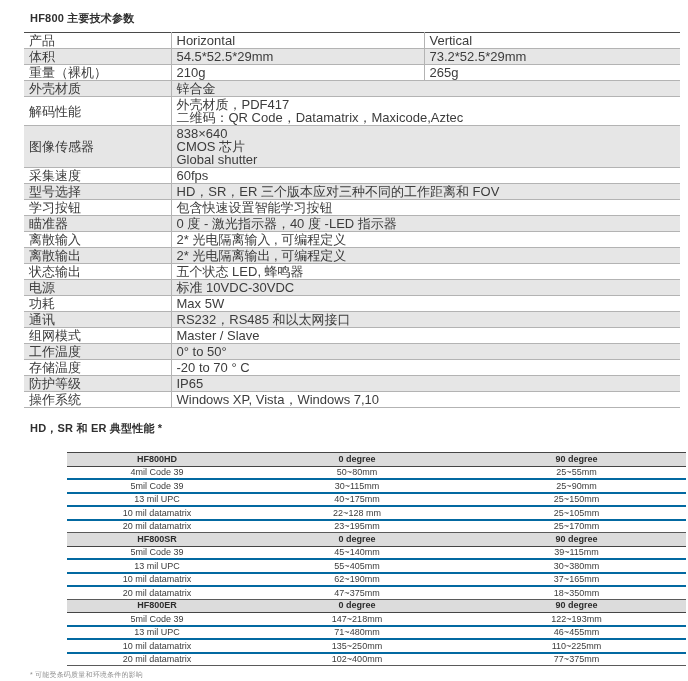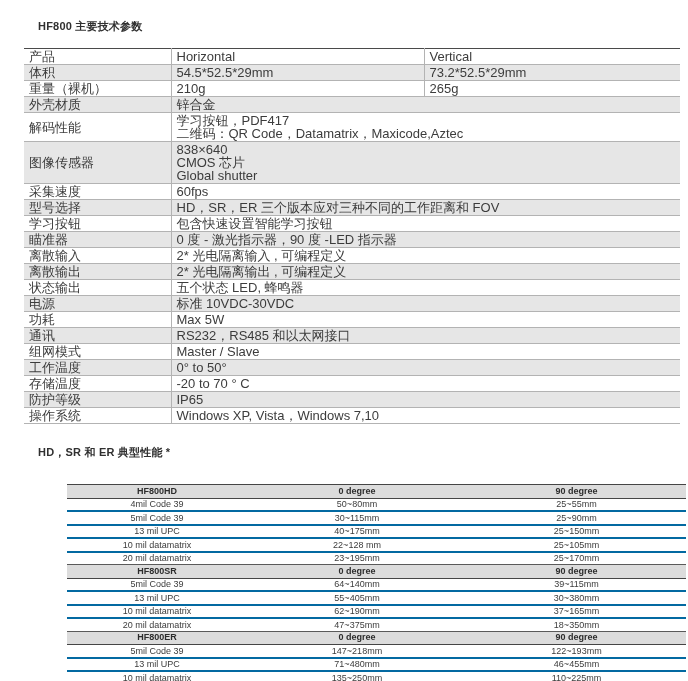--- a/index.html
+++ b/index.html
@@ -13,21 +13,21 @@
     position: relative;
     width: 688px;
     height: 681px;
     background: #ffffff;
     overflow: hidden;
   }
   .doc-title {
     font-size: 11px;
     font-weight: bold;
     color: #303030;
-    margin: 8px;
+    margin: 0;
     padding: 11px 0 6px 30px;
     letter-spacing: 0.2px;
   }
   .doc-title.second {
     padding-top: 13px;
     padding-bottom: 16px;
   }
 
   
   table { border-collapse: collapse; }
@@ -114,21 +114,21 @@
           <td class="value">210g</td>
           <td class="value">265g</td>
         </tr>
         <tr class="stripe">
           <td class="label">外壳材质</td>
           <td class="value" colspan="2">锌合金</td>
         </tr>
         <tr>
           <td class="label">解码性能</td>
           <td class="value" colspan="2">
-            <div>学习按钮，PDF417</div>
+            <div>外壳材质，PDF417</div>
             <div>二维码：QR Code，Datamatrix，Maxicode,Aztec</div>
           </td>
         </tr>
         <tr class="stripe">
           <td class="label">图像传感器</td>
           <td class="value" colspan="2">
             <div>838×640</div>
             <div>CMOS 芯片</div>
             <div>Global shutter</div>
           </td>
@@ -140,21 +140,21 @@
         <tr class="stripe">
           <td class="label">型号选择</td>
           <td class="value" colspan="2">HD，SR，ER 三个版本应对三种不同的工作距离和 FOV</td>
         </tr>
         <tr>
           <td class="label">学习按钮</td>
           <td class="value" colspan="2">包含快速设置智能学习按钮</td>
         </tr>
         <tr class="stripe">
           <td class="label">瞄准器</td>
-          <td class="value" colspan="2">0 度 - 激光指示器，90 度 -LED 指示器</td>
+          <td class="value" colspan="2">0 度 - 激光指示器，40 度 -LED 指示器</td>
         </tr>
         <tr>
           <td class="label">离散输入</td>
           <td class="value" colspan="2">2* 光电隔离输入 , 可编程定义</td>
         </tr>
         <tr class="stripe">
           <td class="label">离散输出</td>
           <td class="value" colspan="2">2* 光电隔离输出 , 可编程定义</td>
         </tr>
         <tr>
@@ -235,21 +235,21 @@
           <td>23~195mm</td>
           <td>25~170mm</td>
         </tr>
         <tr class="model-header">
           <th>HF800SR</th>
           <th>0 degree</th>
           <th>90 degree</th>
         </tr>
         <tr class="data-row">
           <td>5mil Code 39</td>
-          <td>64~140mm</td>
+          <td>45~140mm</td>
           <td>39~115mm</td>
         </tr>
         <tr class="data-row">
           <td>13 mil UPC</td>
           <td>55~405mm</td>
           <td>30~380mm</td>
         </tr>
         <tr class="data-row">
           <td>10 mil datamatrix</td>
           <td>62~190mm</td>

